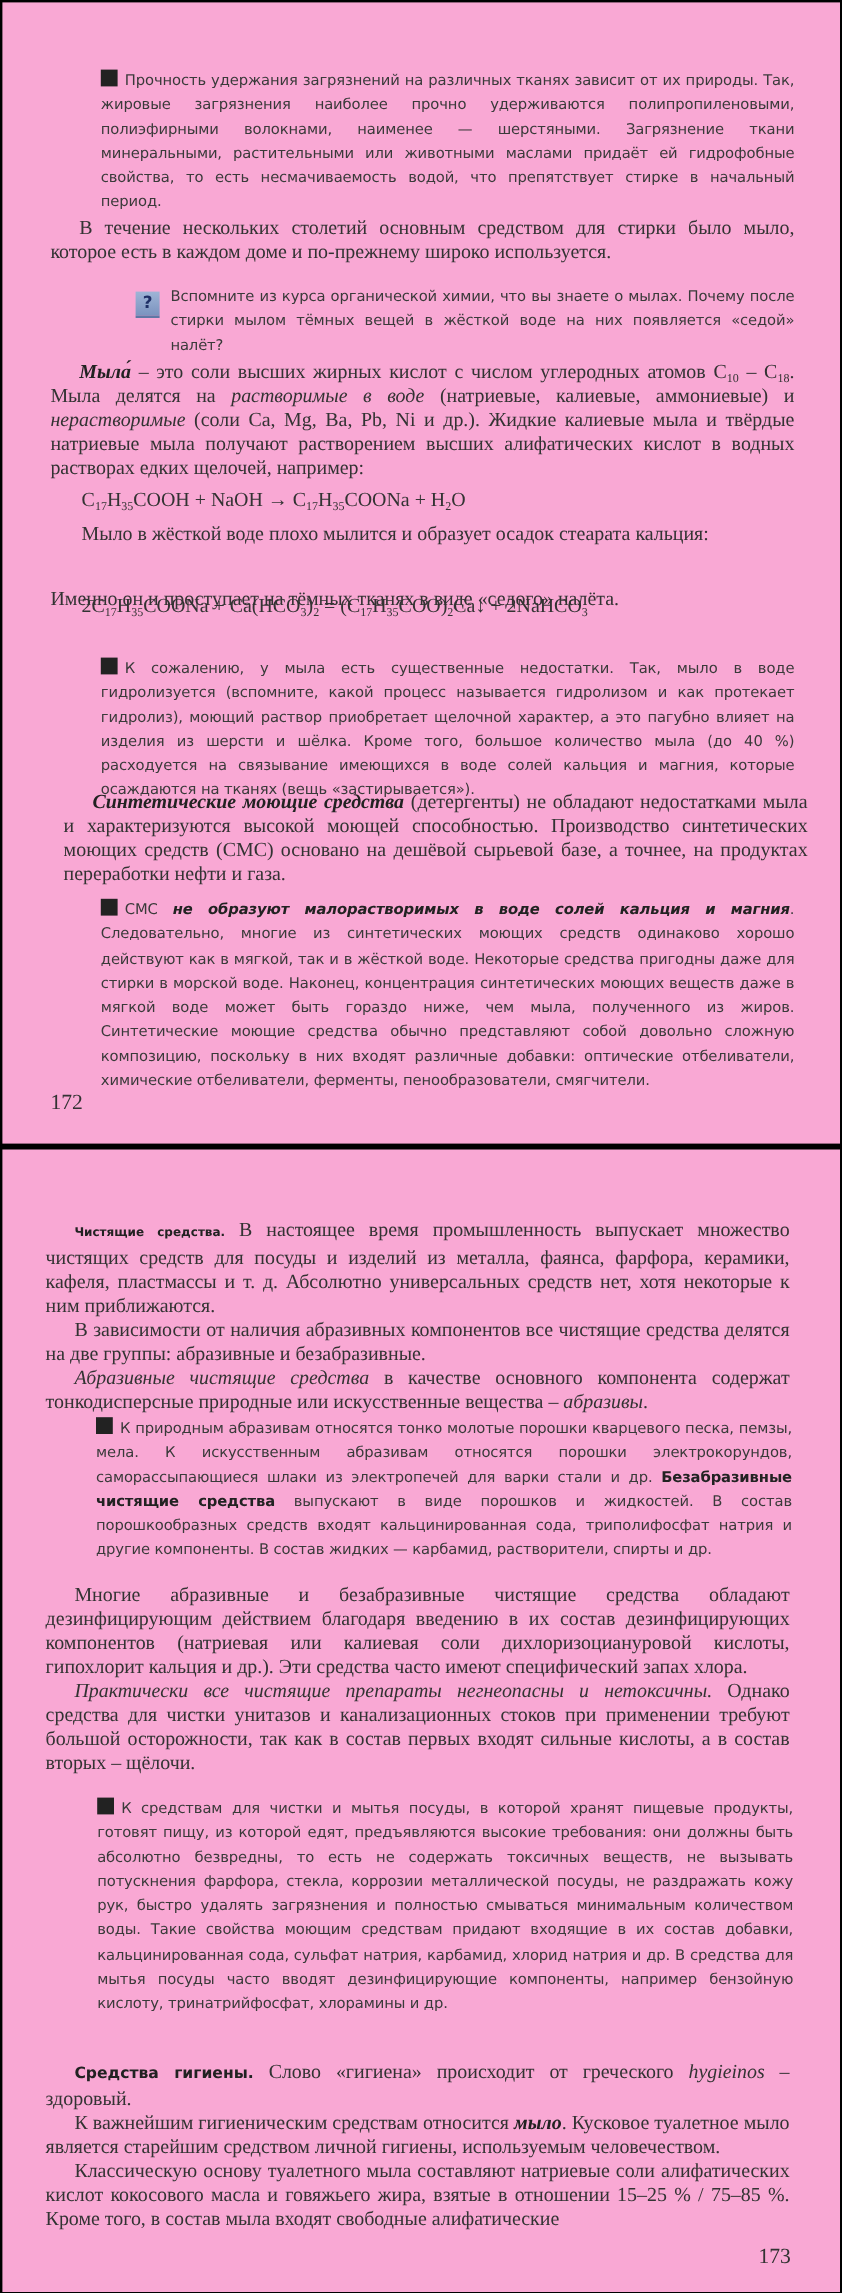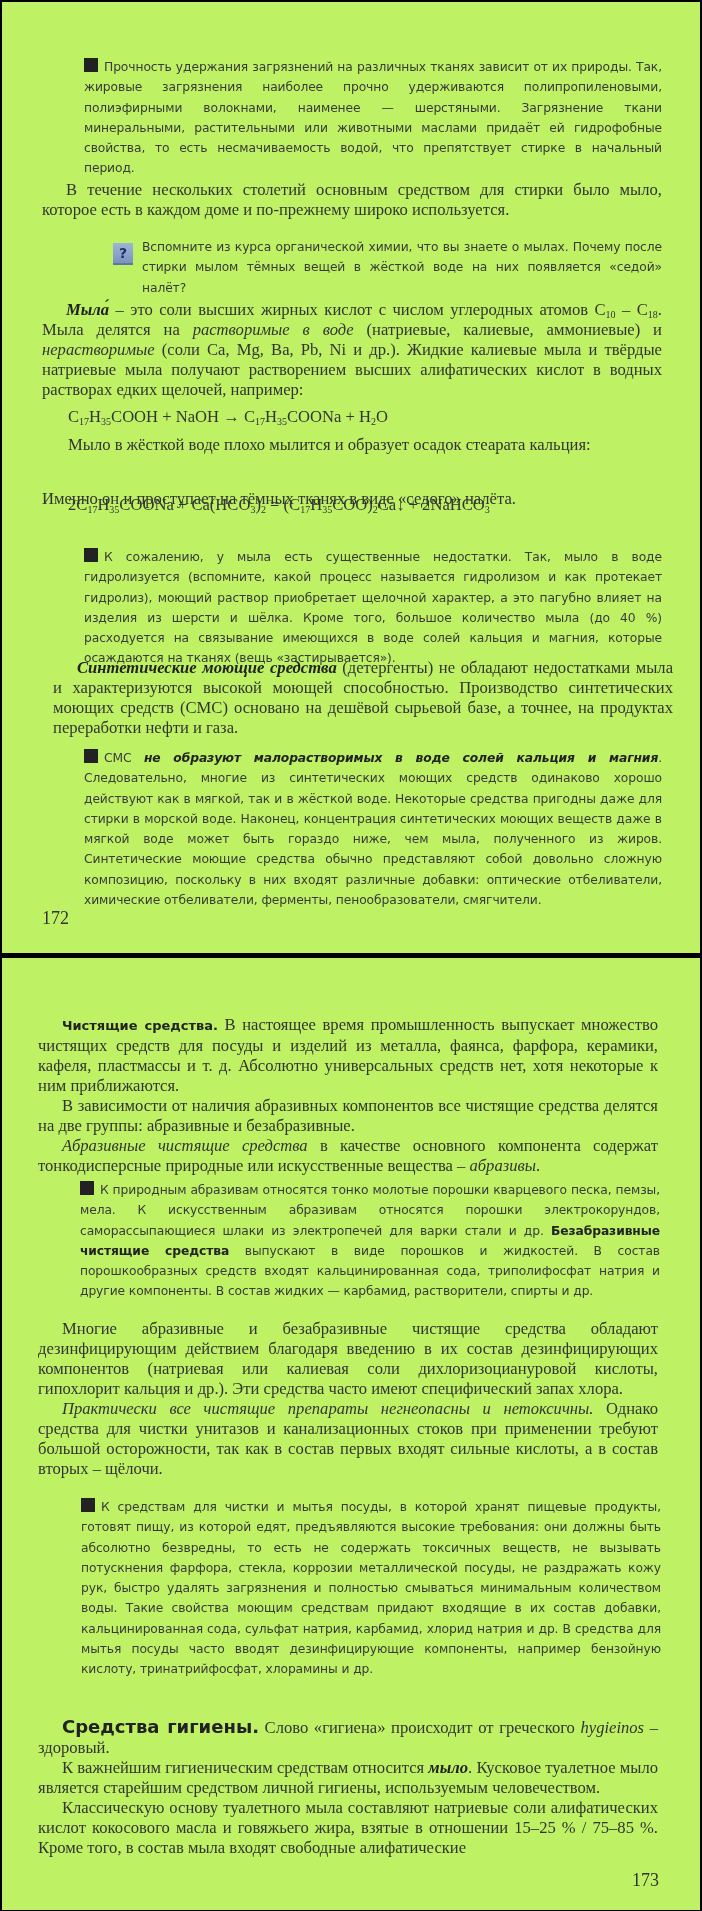--- a/index.html
+++ b/index.html
@@ -1,19 +1,19 @@
 <!DOCTYPE html>
 <html><head>
 <meta charset="utf-8">
 <style>
   html, body { margin: 0; padding: 0; background: #fff; }
   body { width: 702px; height: 1911px; position: relative; overflow: hidden; color: #2a2a2a; }
   .page {
     position: absolute; left: 0; width: 698px;
-    border: 2px solid #000; background: #bef264; box-sizing: content-box; text-decoration: underline;
+    border: 2px solid #000; background: #f9a8d4; box-sizing: content-box; text-decoration: underline;
   }
   #page1 { top: 0; height: 951px; }
   #page2 { top: 955px; height: 952px; border-top-width: 3px; }
   .serif { font-family: "Liberation Serif", "DejaVu Serif", serif; font-size: 16.6px; line-height: 20px; color: #333; }
   .sans { font-family: "DejaVu Sans", "Liberation Sans", sans-serif; font-size: 12.3px; line-height: 20.3px; color: #3a3a3a; letter-spacing: -0.1px; }
   .block { position: absolute; text-align: justify; }
   .indent { text-indent: 24px; }
   p { margin: 0; }
   .marker { display: inline-block; width: 14px; height: 14px; background: #222; vertical-align: -1px; margin-right: 6px; }
   .qicon {
@@ -73,38 +73,38 @@
   <div class="block sans" style="left:82px; top:746px; width:578px;">
     <p><span class="marker"></span><span>СМС </span><span class="bi">не образуют малорастворимых в воде солей кальция и магния</span><span>. Следовательно, многие из синтетических моющих средств одинаково хорошо действуют как в мягкой, так и в жёсткой воде. Некоторые средства пригодны даже для стирки в морской воде. Наконец, концентрация синтетических моющих веществ даже в мягкой воде может быть гораздо ниже, чем мыла, полученного из жиров. Синтетические моющие средства обычно представляют собой довольно сложную композицию, поскольку в них входят различные добавки: оптические отбеливатели, химические отбеливатели, ферменты, пенообразователи, смягчители.</span></p>
   </div>
 
   <div class="pnum" style="left:40px; top:906px;">172</div>
 </div>
 
 <div class="page" id="page2">
 
   <div class="block serif indent" style="left:36px; top:57px; width:620px;">
-    <p><span class="b" style="font-family:'DejaVu Sans',sans-serif;font-size:13px;">Чистящие средства.</span><span> В настоящее время промышленность выпускает множество чистящих средств для посуды и изделий из металла, фаянса, фарфора, керамики, кафеля, пластмассы и т. д. Абсолютно универсальных средств нет, хотя некоторые к ним приближаются.</span></p>
+    <p><span class="b" style="font-family:'DejaVu Sans',sans-serif;font-size:10px;">Чистящие средства.</span><span> В настоящее время промышленность выпускает множество чистящих средств для посуды и изделий из металла, фаянса, фарфора, керамики, кафеля, пластмассы и т. д. Абсолютно универсальных средств нет, хотя некоторые к ним приближаются.</span></p>
     <p class="indent">В зависимости от наличия абразивных компонентов все чистящие средства делятся на две группы: абразивные и безабразивные.</p>
     <p class="indent"><span class="it">Абразивные чистящие средства</span><span> в качестве основного компонента содержат тонкодисперсные природные или искусственные вещества – </span><span class="it">абразивы</span><span>.</span></p>
   </div>
 
   <div class="block sans" style="left:78px; top:222px; width:580px;">
     <p><span class="marker"></span><span>К природным абразивам относятся тонко молотые порошки кварцевого песка, пемзы, мела. К искусственным абразивам относятся порошки электрокорундов, саморассыпающиеся шлаки из электропечей для варки стали и др. </span><span class="b">Безабразивные чистящие средства</span><span> выпускают в виде порошков и жидкостей. В состав порошкообразных средств входят кальцинированная сода, триполифосфат натрия и другие компоненты. В состав жидких — карбамид, растворители, спирты и др.</span></p>
   </div>
 
   <div class="block serif indent" style="left:36px; top:361px; width:620px;">
     <p>Многие абразивные и безабразивные чистящие средства обладают дезинфицирующим действием благодаря введению в их состав дезинфицирующих компонентов (натриевая или калиевая соли дихлоризоциануровой кислоты, гипохлорит кальция и др.). Эти средства часто имеют специфический запах хлора.</p>
     <p class="indent"><span class="it">Практически все чистящие препараты негнеопасны и нетоксичны.</span><span> Однако средства для чистки унитазов и канализационных стоков при применении требуют большой осторожности, так как в состав первых входят сильные кислоты, а в состав вторых – щёлочи.</span></p>
   </div>
 
   <div class="block sans" style="left:79px; top:539px; width:580px;">
     <p><span class="marker"></span><span>К средствам для чистки и мытья посуды, в которой хранят пищевые продукты, готовят пищу, из которой едят, предъявляются высокие требования: они должны быть абсолютно безвредны, то есть не содержать токсичных веществ, не вызывать потускнения фарфора, стекла, коррозии металлической посуды, не раздражать кожу рук, быстро удалять загрязнения и полностью смываться минимальным количеством воды. Такие свойства моющим средствам придают входящие в их состав добавки, кальцинированная сода, сульфат натрия, карбамид, хлорид натрия и др. В средства для мытья посуды часто вводят дезинфицирующие компоненты, например бензойную кислоту, тринатрийфосфат, хлорамины и др.</span></p>
   </div>
 
   <div class="block serif indent" style="left:36px; top:759px; width:620px;">
-    <p><span class="b" style="font-family:'DejaVu Sans',sans-serif;font-size:18px;">Средства гигиены.</span><span> Слово «гигиена» происходит от греческого </span><span class="it">hygieinos</span><span> – здоровый.</span></p>
+    <p><span class="b" style="font-family:'DejaVu Sans',sans-serif;font-size:13px;">Средства гигиены.</span><span> Слово «гигиена» происходит от греческого </span><span class="it">hygieinos</span><span> – здоровый.</span></p>
     <p class="indent"><span>К важнейшим гигиеническим средствам относится </span><span class="bi">мыло</span><span>. Кусковое туалетное мыло является старейшим средством личной гигиены, используемым человечеством.</span></p>
     <p class="indent">Классическую основу туалетного мыла составляют натриевые соли алифатических кислот кокосового масла и говяжьего жира, взятые в отношении 15–25 % / 75–85 %. Кроме того, в состав мыла входят свободные алифатические</p>
   </div>
 
   <div class="pnum" style="left:630px; top:912px;">173</div>
 </div>
 
 </body></html>

